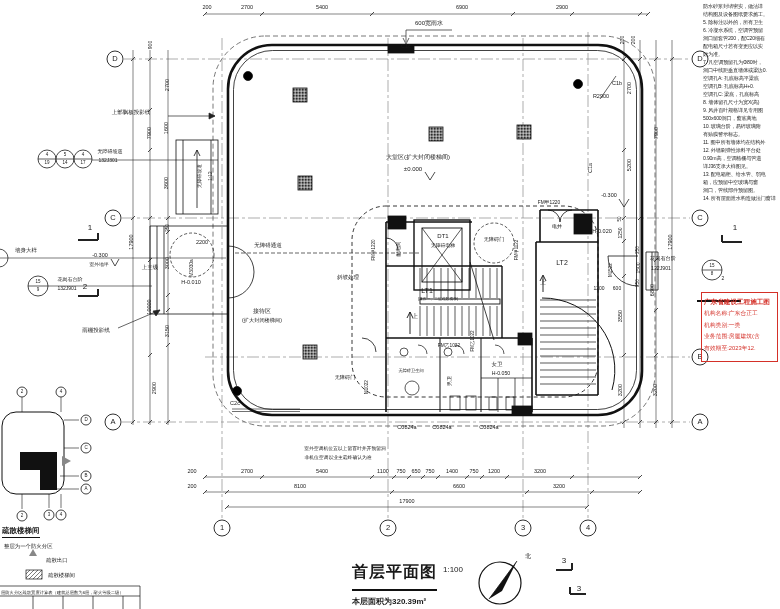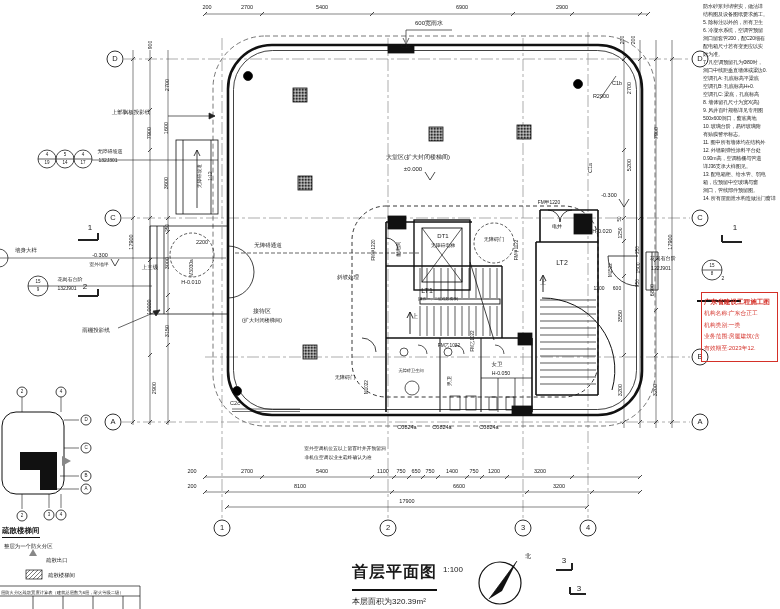--- a/index.html
+++ b/index.html
@@ -22,21 +22,21 @@
               border-bottom:1.5px solid #111;padding-bottom:1px;white-space:nowrap;}
   .kp-note{position:absolute;left:4px;top:543px;font-size:5.4px;white-space:nowrap;}
   .kp-exit{position:absolute;left:46px;top:557px;font-size:5.4px;white-space:nowrap;}
   .kp-stair{position:absolute;left:48px;top:572px;font-size:5.4px;white-space:nowrap;}
   .kp-table{position:absolute;left:1px;top:590px;font-size:4.3px;white-space:nowrap;}
   
   #title-block{position:absolute;left:352px;top:562px;}
   #title-name{display:inline-block;font-size:16px;font-weight:700;
               border-bottom:2.5px double #111;padding-bottom:6px;letter-spacing:1px;}
   #title-scale{display:inline-block;font-size:8px;margin-left:6px;vertical-align:top;padding-top:3px;}
-  #title-area{font-size:8px;margin-top:5px;}
+  #title-area{font-size:8px;margin-top:5px;font-weight:bold;}
 </style>
 </head>
 <body>
 
 <div id="canvas">
 
   <svg width="780" height="609" viewBox="0 0 780 609">
     <defs>
       <pattern id="colhatch" width="3" height="3" patternUnits="userSpaceOnUse">
         <rect width="3" height="3" fill="#2c2c2c"></rect>

